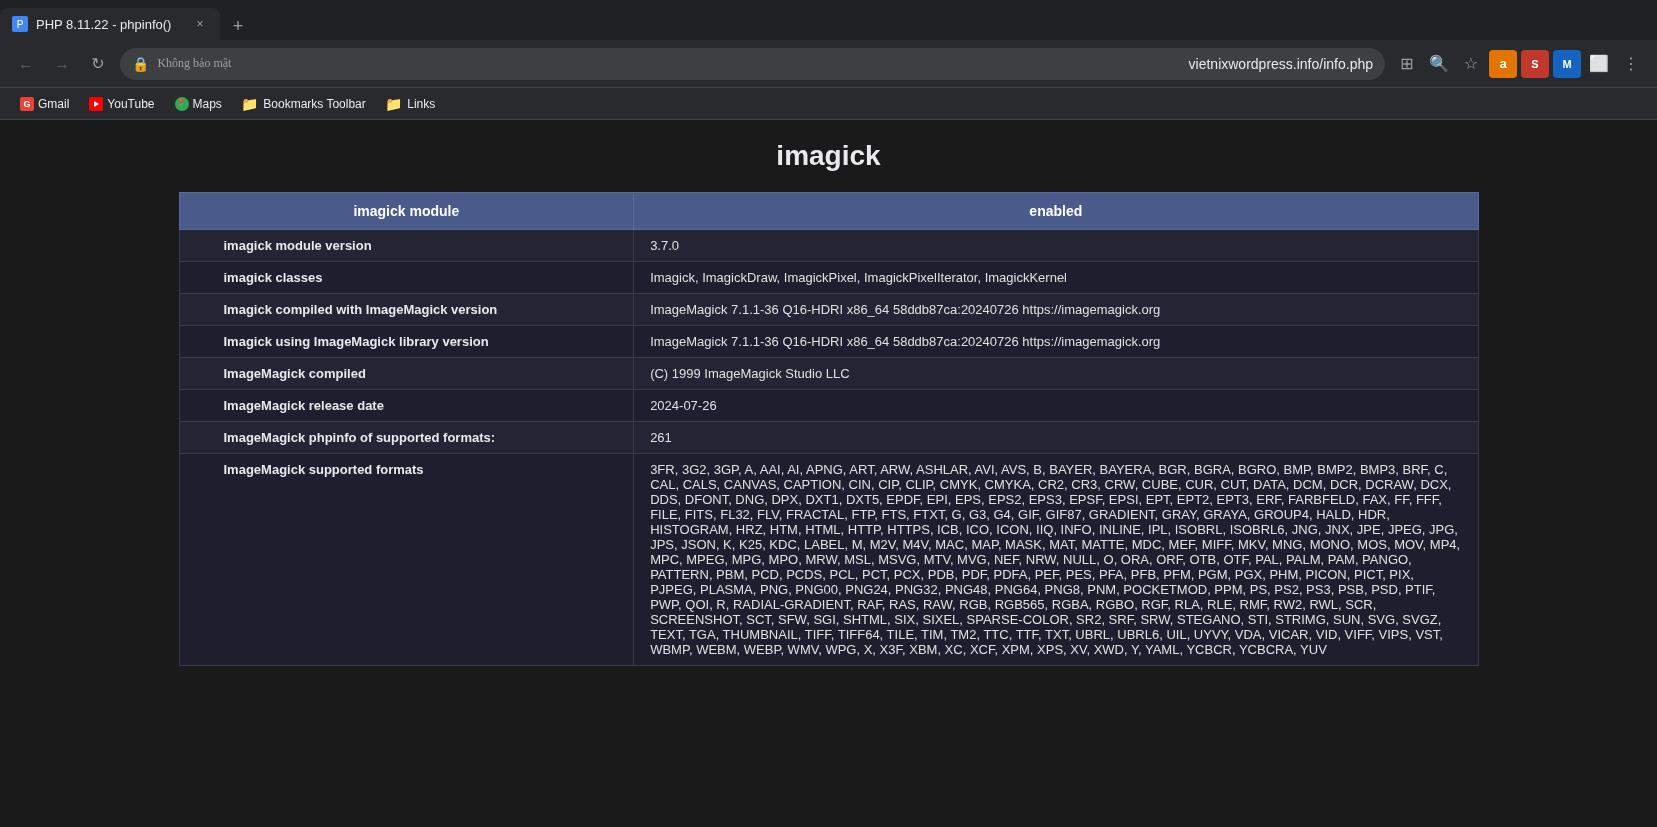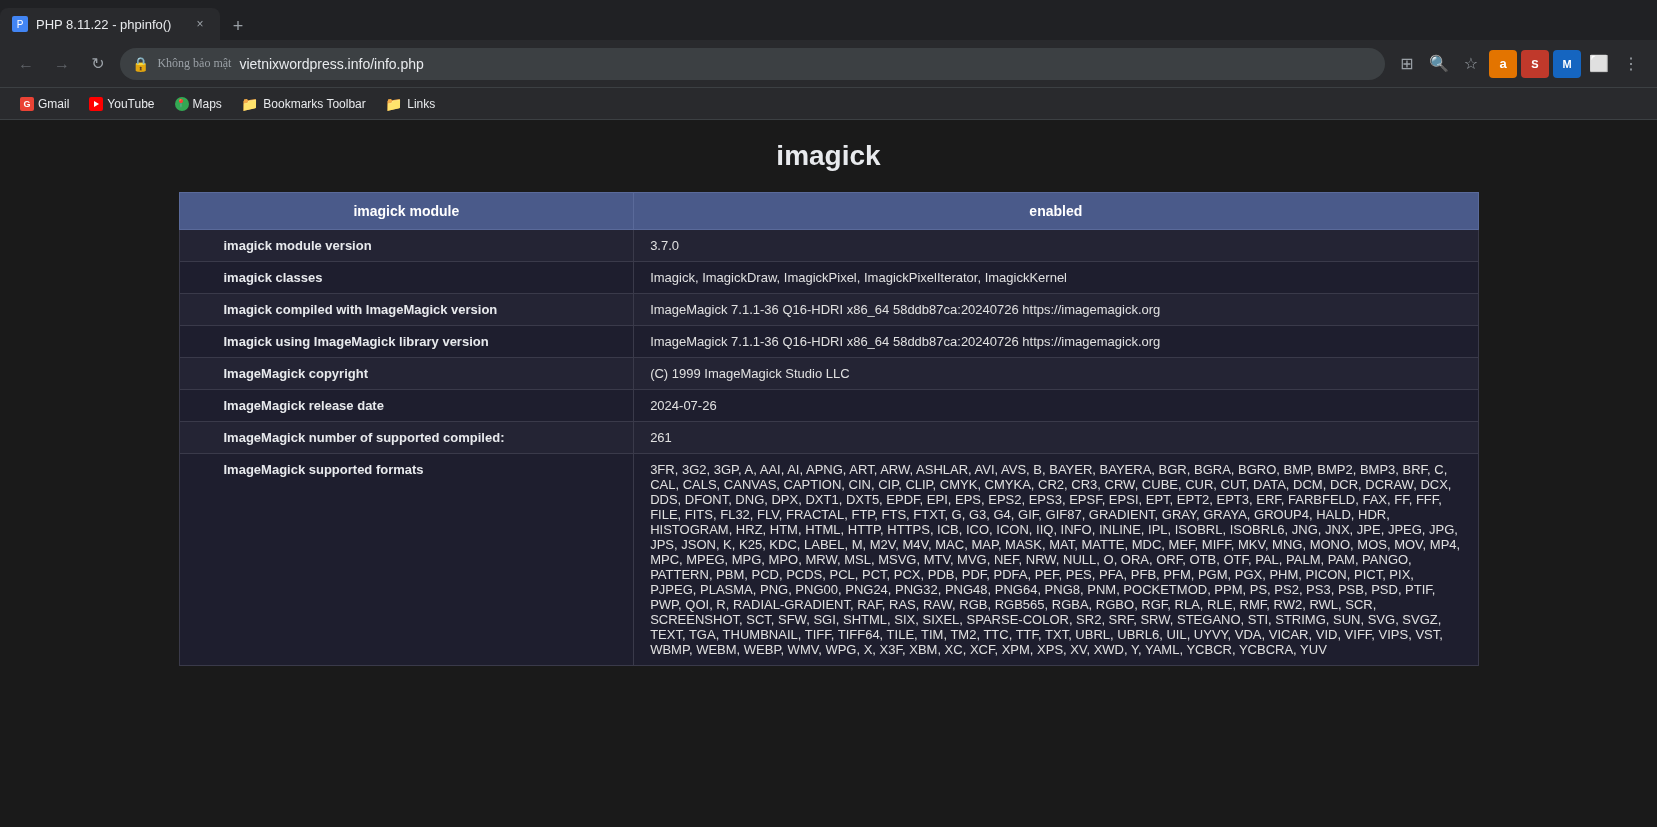--- a/index.html
+++ b/index.html
@@ -16,21 +16,21 @@
     .tab-close { width: 16px; height: 16px; border-radius: 50%; display: flex; align-items: center; justify-content: center; cursor: pointer; color: #9aa0a6; font-size: 12px; }
     .new-tab-btn { width: 28px; height: 28px; display: flex; align-items: center; justify-content: center; color: #9aa0a6; font-size: 18px; cursor: pointer; margin-left: 4px; }
 
     
     .nav-bar { background: #292a2d; display: flex; align-items: center; padding: 6px 12px; gap: 8px; height: 48px; border-bottom: 1px solid #3c4043; }
     .nav-btn { width: 28px; height: 28px; border-radius: 50%; display: flex; align-items: center; justify-content: center; color: #9aa0a6; font-size: 16px; cursor: pointer; border: none; background: transparent; }
     .nav-btn.disabled { color: #5f6368; cursor: default; }
     .address-bar { flex: 1; background: #3c4043; border-radius: 20px; display: flex; align-items: center; padding: 0 12px; height: 32px; gap: 8px; }
     .address-bar .lock-icon { color: #9aa0a6; font-size: 14px; }
     .address-bar .not-secure { color: #9aa0a6; font-size: 12px; font-family: Liberation Serif, serif; }
-    .address-bar .url { flex: 1; color: #e8eaed; font-size: 14px; }
+    .address-bar .url { flex: 1; color: #e8eaed; font-size: 14px; text-align: right; }
     .nav-actions { display: flex; align-items: center; gap: 4px; }
     .nav-action-btn { width: 28px; height: 28px; border-radius: 50%; display: flex; align-items: center; justify-content: center; color: #9aa0a6; font-size: 16px; cursor: pointer; }
     .profile-btn { width: 28px; height: 28px; border-radius: 4px; background: #e37400; display: flex; align-items: center; justify-content: center; color: white; font-size: 13px; font-weight: bold; cursor: pointer; }
     .profile-btn-s { width: 28px; height: 28px; border-radius: 4px; background: #c0392b; display: flex; align-items: center; justify-content: center; color: white; font-size: 11px; font-weight: bold; cursor: pointer; }
     .profile-btn-m { width: 28px; height: 28px; border-radius: 4px; background: #1565c0; display: flex; align-items: center; justify-content: center; color: white; font-size: 11px; font-weight: bold; cursor: pointer; }
 
     
     .bookmarks-bar { background: #292a2d; display: flex; align-items: center; padding: 4px 12px; gap: 4px; height: 32px; border-bottom: 1px solid #3c4043; }
     .bookmark-item { display: flex; align-items: center; gap: 4px; padding: 2px 8px; border-radius: 4px; cursor: pointer; color: #e8eaed; font-size: 12px; white-space: nowrap; }
     .bookmark-favicon { width: 14px; height: 14px; flex-shrink: 0; }
@@ -144,29 +144,29 @@
               </tr>
               <tr>
                 <td>Imagick compiled with ImageMagick version</td>
                 <td>ImageMagick 7.1.1-36 Q16-HDRI x86_64 58ddb87ca:20240726 https://imagemagick.org</td>
               </tr>
               <tr>
                 <td>Imagick using ImageMagick library version</td>
                 <td>ImageMagick 7.1.1-36 Q16-HDRI x86_64 58ddb87ca:20240726 https://imagemagick.org</td>
               </tr>
               <tr>
-                <td>ImageMagick copyright</td>
+                <td>ImageMagick compiled</td>
                 <td>(C) 1999 ImageMagick Studio LLC</td>
               </tr>
               <tr>
                 <td>ImageMagick release date</td>
                 <td>2024-07-26</td>
               </tr>
               <tr>
-                <td>ImageMagick number of supported compiled:</td>
+                <td>ImageMagick phpinfo of supported formats:</td>
                 <td>261</td>
               </tr>
               <tr>
                 <td>ImageMagick supported formats</td>
                 <td>3FR, 3G2, 3GP, A, AAI, AI, APNG, ART, ARW, ASHLAR, AVI, AVS, B, BAYER, BAYERA, BGR, BGRA, BGRO, BMP, BMP2, BMP3, BRF, C, CAL, CALS, CANVAS, CAPTION, CIN, CIP, CLIP, CMYK, CMYKA, CR2, CR3, CRW, CUBE, CUR, CUT, DATA, DCM, DCR, DCRAW, DCX, DDS, DFONT, DNG, DPX, DXT1, DXT5, EPDF, EPI, EPS, EPS2, EPS3, EPSF, EPSI, EPT, EPT2, EPT3, ERF, FARBFELD, FAX, FF, FFF, FILE, FITS, FL32, FLV, FRACTAL, FTP, FTS, FTXT, G, G3, G4, GIF, GIF87, GRADIENT, GRAY, GRAYA, GROUP4, HALD, HDR, HISTOGRAM, HRZ, HTM, HTML, HTTP, HTTPS, ICB, ICO, ICON, IIQ, INFO, INLINE, IPL, ISOBRL, ISOBRL6, JNG, JNX, JPE, JPEG, JPG, JPS, JSON, K, K25, KDC, LABEL, M, M2V, M4V, MAC, MAP, MASK, MAT, MATTE, MDC, MEF, MIFF, MKV, MNG, MONO, MOS, MOV, MP4, MPC, MPEG, MPG, MPO, MRW, MSL, MSVG, MTV, MVG, NEF, NRW, NULL, O, ORA, ORF, OTB, OTF, PAL, PALM, PAM, PANGO, PATTERN, PBM, PCD, PCDS, PCL, PCT, PCX, PDB, PDF, PDFA, PEF, PES, PFA, PFB, PFM, PGM, PGX, PHM, PICON, PICT, PIX, PJPEG, PLASMA, PNG, PNG00, PNG24, PNG32, PNG48, PNG64, PNG8, PNM, POCKETMOD, PPM, PS, PS2, PS3, PSB, PSD, PTIF, PWP, QOI, R, RADIAL-GRADIENT, RAF, RAS, RAW, RGB, RGB565, RGBA, RGBO, RGF, RLA, RLE, RMF, RW2, RWL, SCR, SCREENSHOT, SCT, SFW, SGI, SHTML, SIX, SIXEL, SPARSE-COLOR, SR2, SRF, SRW, STEGANO, STI, STRIMG, SUN, SVG, SVGZ, TEXT, TGA, THUMBNAIL, TIFF, TIFF64, TILE, TIM, TM2, TTC, TTF, TXT, UBRL, UBRL6, UIL, UYVY, VDA, VICAR, VID, VIFF, VIPS, VST, WBMP, WEBM, WEBP, WMV, WPG, X, X3F, XBM, XC, XCF, XPM, XPS, XV, XWD, Y, YAML, YCBCR, YCBCRA, YUV</td>
               </tr>
             </tbody>
         </table>
       </div>
     </div>

